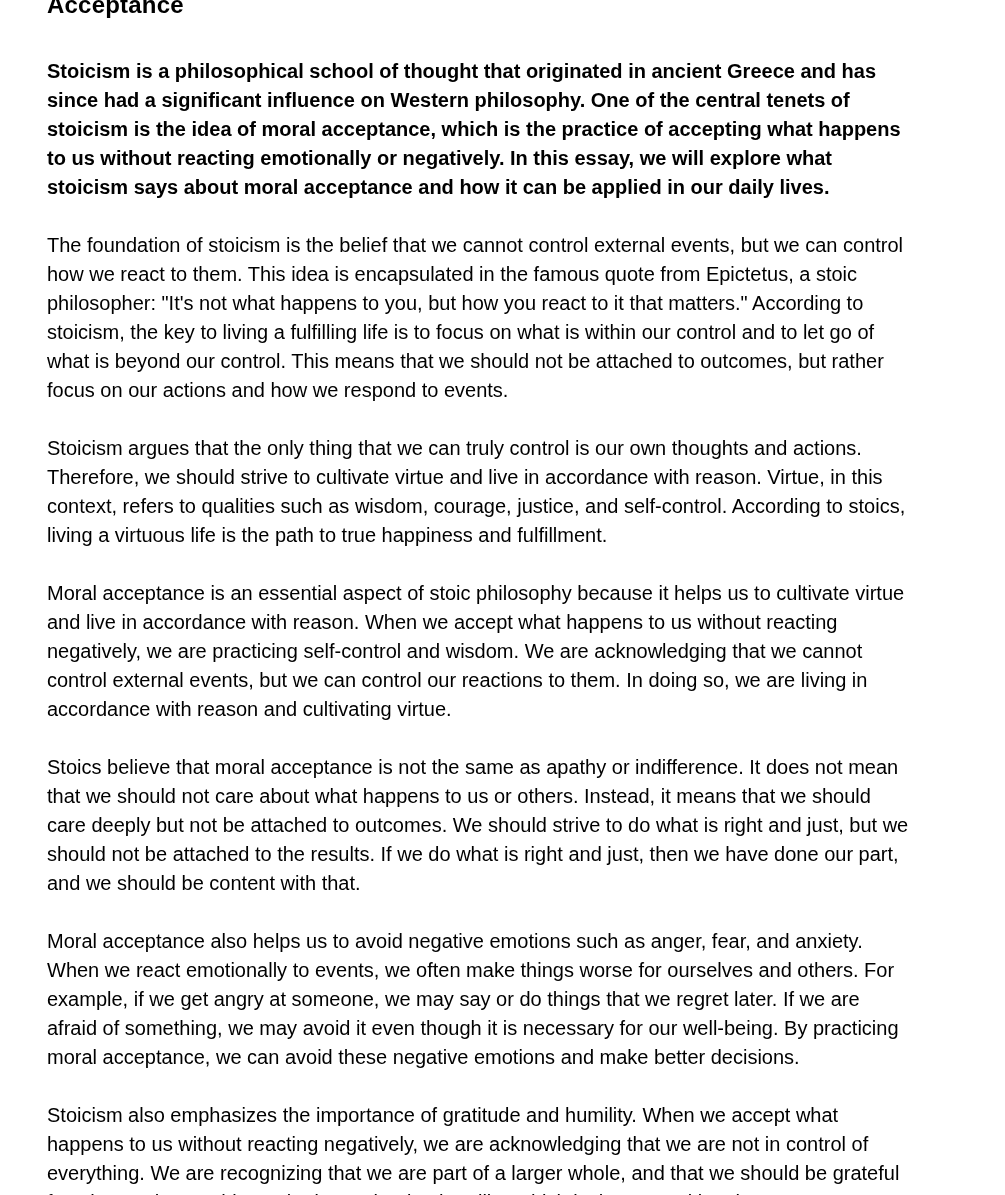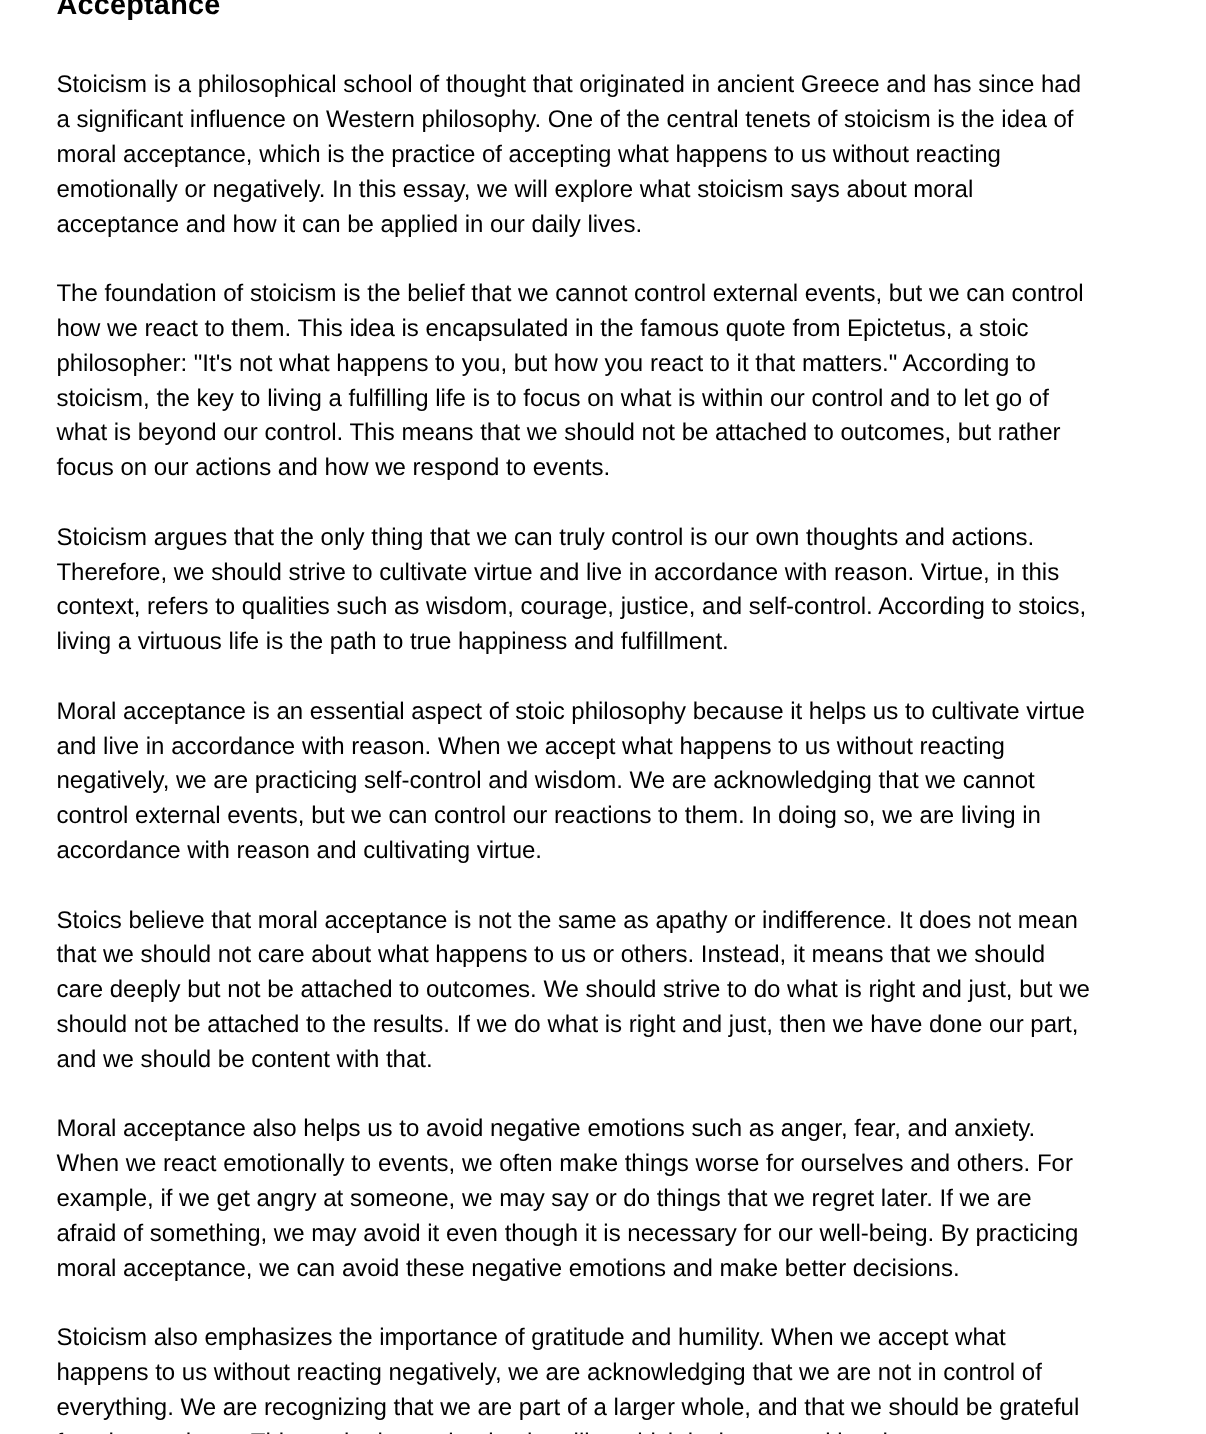--- a/index.html
+++ b/index.html
@@ -29,20 +29,21 @@
     letter-spacing: 0.2px;
   }
   .doc-body p {
     font-size: 20px;
     line-height: 29px;
     margin: 29px 0 0 0;
     text-align: left;
   }
   .doc-body p:first-child {
     margin-top: 37px;
+    font-weight: bold;
   }
 </style>
 </head>
 <body>
 
 <div class="page">
   <h1 class="doc-title">Acceptance</h1>
 
   <div class="doc-body">
     <p>Stoicism is a philosophical school of thought that originated in ancient Greece and has since had a significant influence on Western philosophy. One of the central tenets of stoicism is the idea of moral acceptance, which is the practice of accepting what happens to us without reacting emotionally or negatively. In this essay, we will explore what stoicism says about moral acceptance and how it can be applied in our daily lives.</p>

